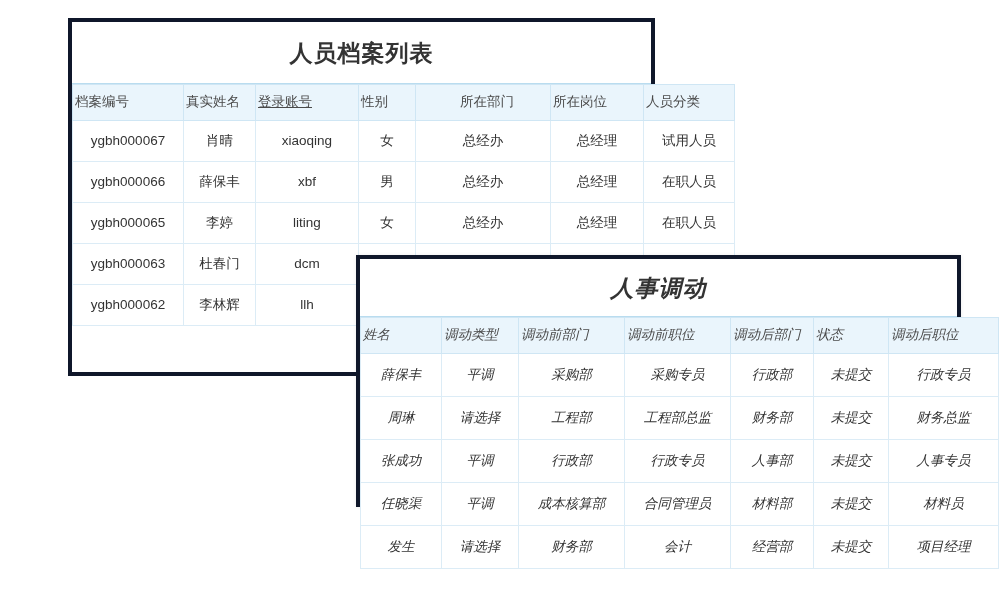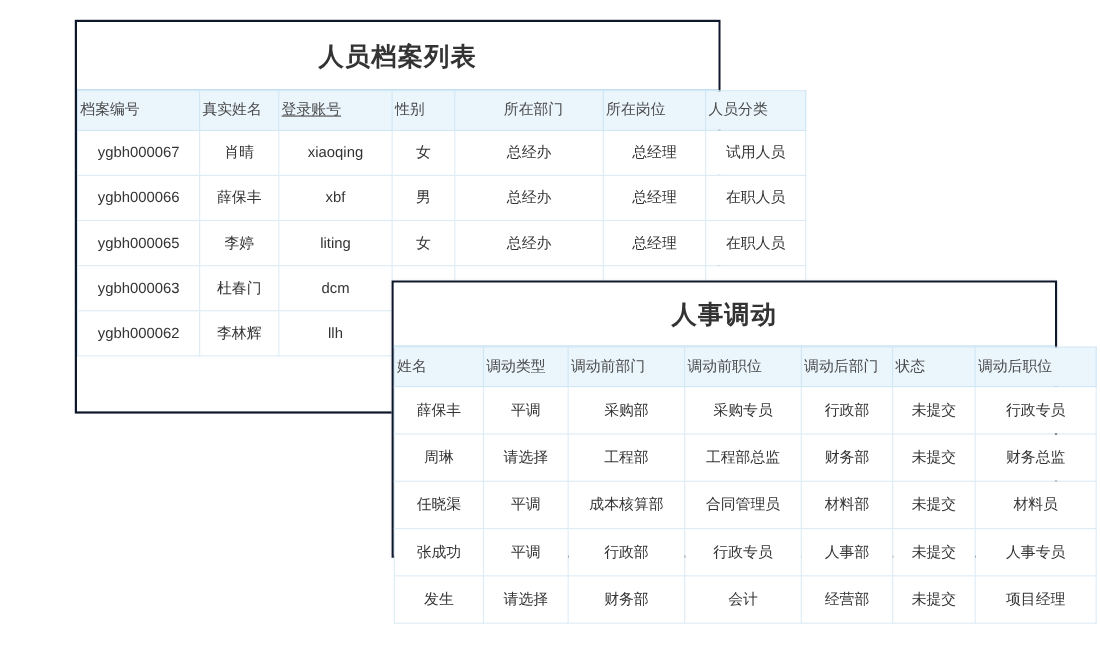--- a/index.html
+++ b/index.html
@@ -13,21 +13,21 @@
   .stage {
     position: relative;
     width: 1000px;
     height: 600px;
     overflow: hidden;
   }
 
   .panel {
     position: absolute;
     background: #ffffff;
-    border: 2px solid #0f172a;
+    border: 4px solid #0f172a;
     box-sizing: border-box;
   }
 
   .panel-title {
     text-align: center;
     font-size: 23px;
     font-weight: bold;
     color: #333333;
     padding: 16px 0 14px 0;
     border-bottom: 1px solid #b9dcef;
@@ -83,20 +83,21 @@
   #archive-panel table.grid th:nth-child(6) { width: 88px; }
   #archive-panel table.grid th:nth-child(7) { width: 86px; }
 
   
   #transfer-panel {
     left: 356px;
     top: 255px;
     width: 605px;
     height: 252px;
     box-shadow: 0 0 4px rgba(0,0,0,0.08);
+    font-style: italic;
   }
   #transfer-panel .panel-title { padding: 14px 0 12px 0; }
   #transfer-panel table.grid th:nth-child(1) { width: 76px; }
   #transfer-panel table.grid th:nth-child(2) { width: 72px; margin-left: 16px; }
   #transfer-panel table.grid th:nth-child(3) { width: 101px; }
   #transfer-panel table.grid th:nth-child(4) { width: 101px; }
   #transfer-panel table.grid th:nth-child(5) { width: 78px; }
   #transfer-panel table.grid th:nth-child(6) { width: 70px; }
   #transfer-panel table.grid th:nth-child(7) { width: 105px; }
   #transfer-panel table.grid td { padding: 12px 2px; }
@@ -197,38 +198,38 @@
         <tr>
           <td class="link">周琳</td>
           <td>请选择</td>
           <td>工程部</td>
           <td>工程部总监</td>
           <td>财务部</td>
           <td>未提交</td>
           <td>财务总监</td>
         </tr>
         <tr>
+          <td class="link">张成功</td>
+          <td>平调</td>
+          <td>行政部</td>
+          <td>行政专员</td>
+          <td>人事部</td>
+          <td>未提交</td>
+          <td>人事专员</td>
+        </tr>
+        <tr>
           <td class="link">任晓渠</td>
           <td>平调</td>
           <td>成本核算部</td>
           <td>合同管理员</td>
           <td>材料部</td>
           <td>未提交</td>
           <td>材料员</td>
         </tr>
         <tr>
-          <td class="link">张成功</td>
-          <td>平调</td>
-          <td>行政部</td>
-          <td>行政专员</td>
-          <td>人事部</td>
-          <td>未提交</td>
-          <td>人事专员</td>
-        </tr>
-        <tr>
           <td class="link">发生</td>
           <td>请选择</td>
           <td>财务部</td>
           <td>会计</td>
           <td>经营部</td>
           <td>未提交</td>
           <td>项目经理</td>
         </tr>
       </tbody>
     </table>

